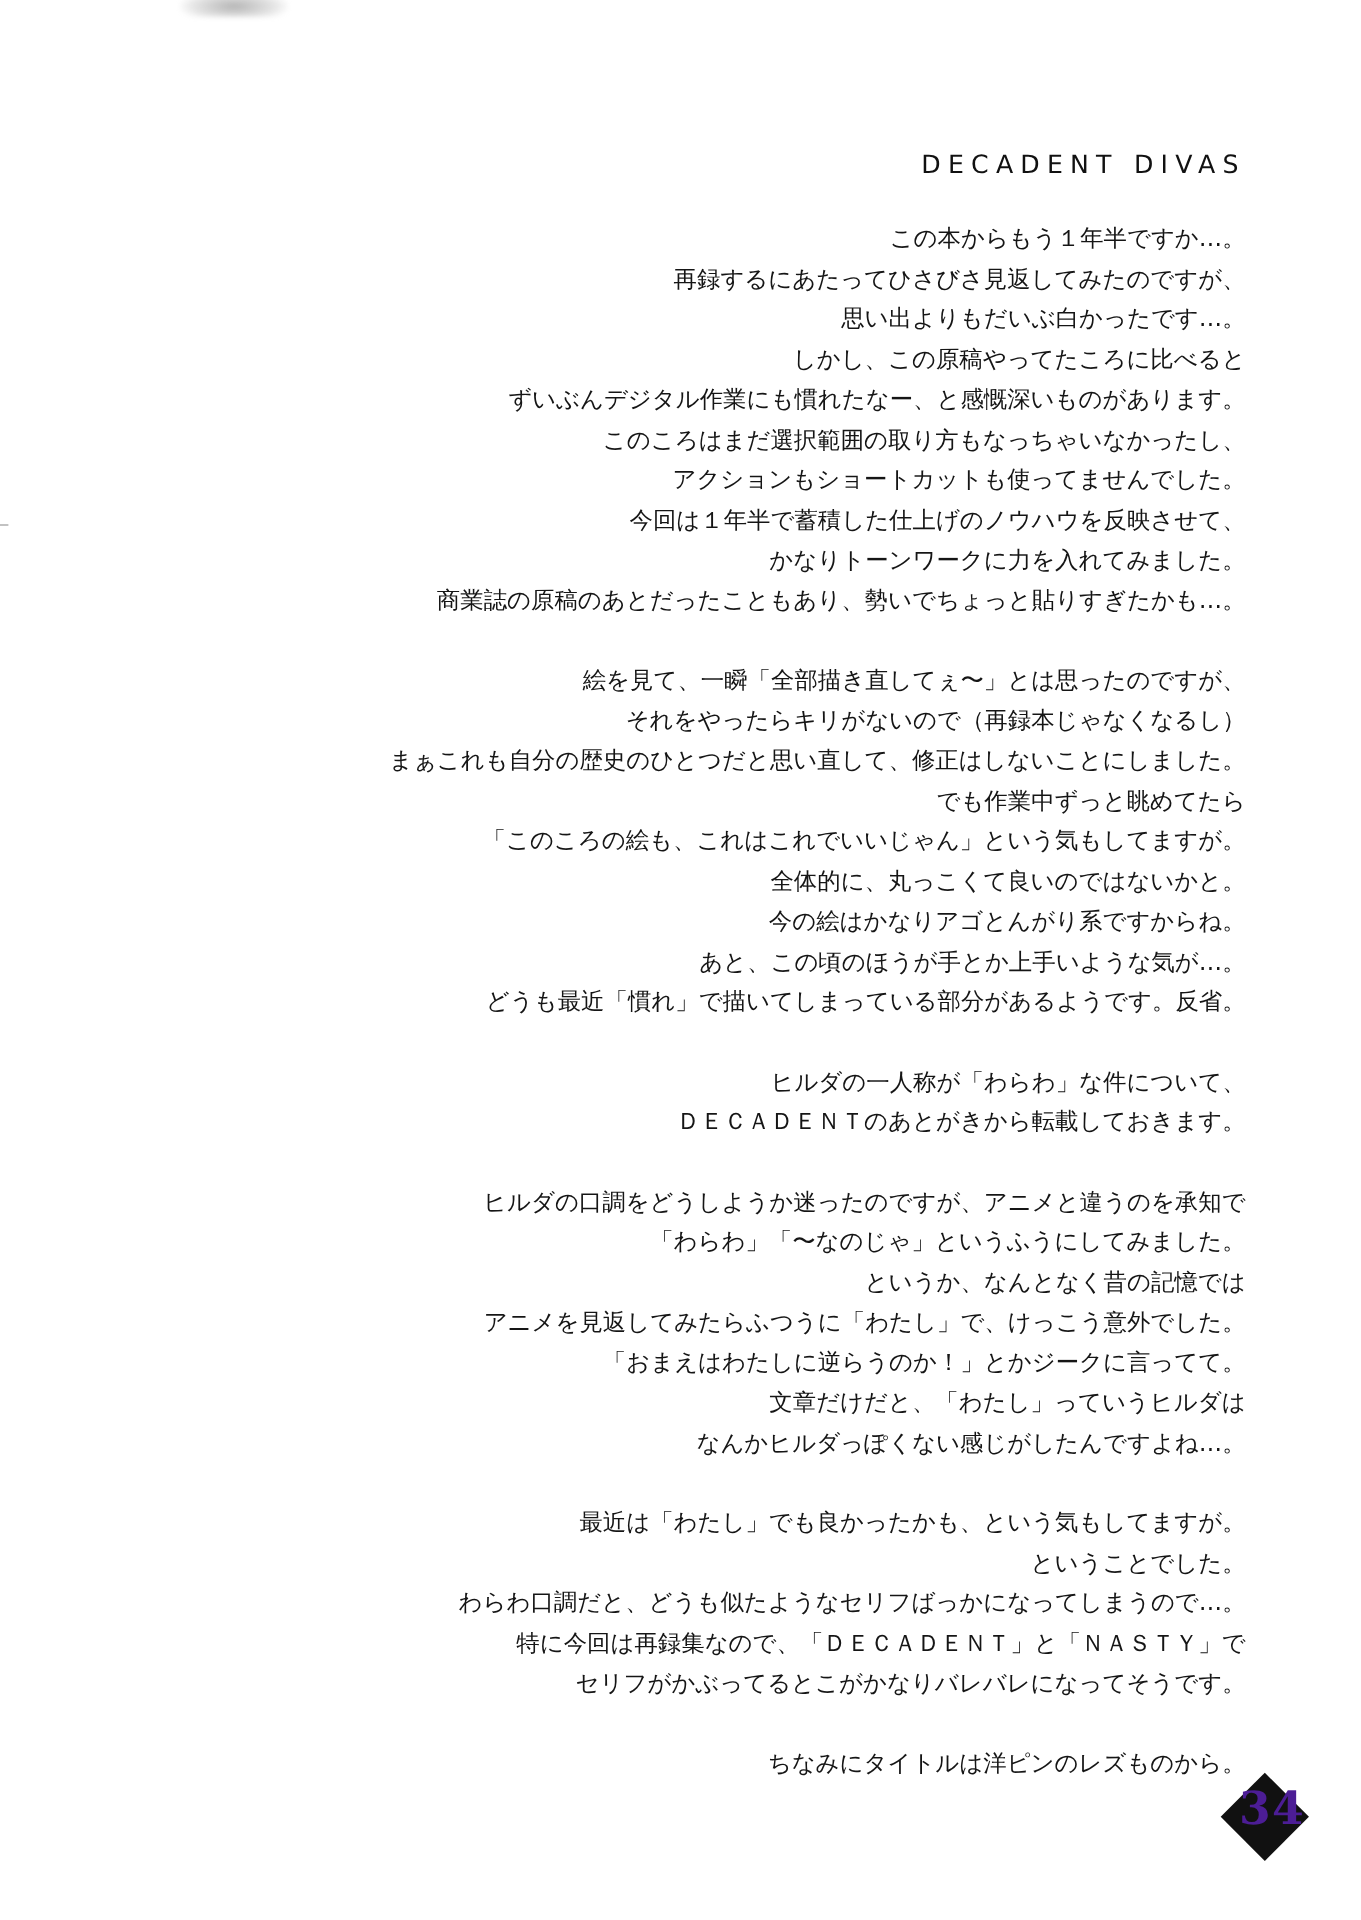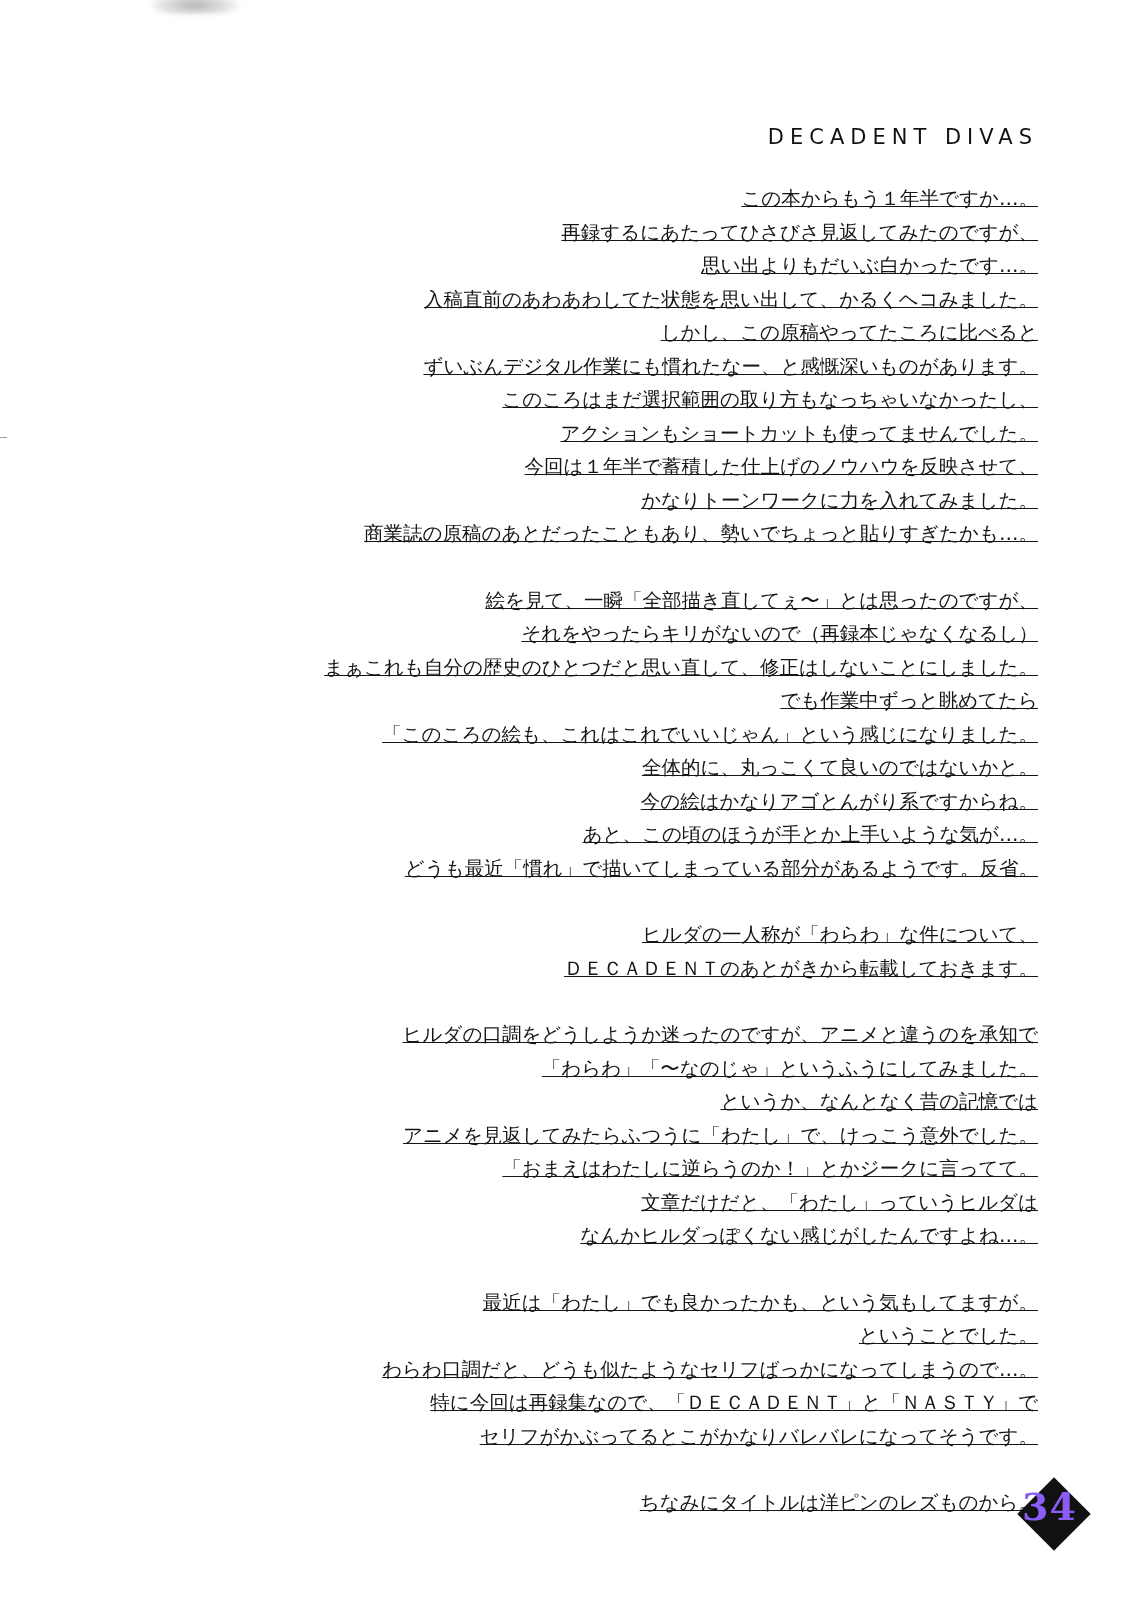--- a/index.html
+++ b/index.html
@@ -54,21 +54,20 @@
   }
   .para {
     margin: 0 0 33px 0;
   }
   .para:last-child {
     margin-bottom: 2px;
   }
   .line {
     display: block;
     white-space: nowrap;
-    text-decoration: underline;
   }
   .page-number-wrap {
     position: absolute;
     right: 36px;
     bottom: 42px;
     width: 76px;
     height: 76px;
   }
   .diamond {
     position: absolute;
@@ -77,60 +76,59 @@
     width: 52px;
     height: 52px;
     background: #111;
     transform: rotate(45deg);
   }
   .page-number {
     position: absolute;
     left: 0;
     top: 2px;
     width: 76px;
-    text-align: left;
+    text-align: center;
     font-size: 38px;
     font-weight: 700;
-    color: #8b5cf6;
+    color: #4c1d95;
     font-family: "DejaVu Serif", "Liberation Serif", serif;
     letter-spacing: 1px;
   }
 </style>
 </head>
 <body>
 
 <div class="page">
 
   <div class="smudge"></div>
   <div class="edge-tick"></div>
 
   <div class="title">DECADENT  DIVAS</div>
 
   <div class="body-text">
 
     <p class="para">
       <span class="line">この本からもう１年半ですか…。</span>
       <span class="line">再録するにあたってひさびさ見返してみたのですが、</span>
       <span class="line">思い出よりもだいぶ白かったです…。</span>
-      <span class="line">入稿直前のあわあわしてた状態を思い出して、かるくヘコみました。</span>
       <span class="line">しかし、この原稿やってたころに比べると</span>
       <span class="line">ずいぶんデジタル作業にも慣れたなー、と感慨深いものがあります。</span>
       <span class="line">このころはまだ選択範囲の取り方もなっちゃいなかったし、</span>
       <span class="line">アクションもショートカットも使ってませんでした。</span>
       <span class="line">今回は１年半で蓄積した仕上げのノウハウを反映させて、</span>
       <span class="line">かなりトーンワークに力を入れてみました。</span>
       <span class="line">商業誌の原稿のあとだったこともあり、勢いでちょっと貼りすぎたかも…。</span>
     </p>
 
     <p class="para">
       <span class="line">絵を見て、一瞬「全部描き直してぇ〜」とは思ったのですが、</span>
       <span class="line">それをやったらキリがないので（再録本じゃなくなるし）</span>
       <span class="line">まぁこれも自分の歴史のひとつだと思い直して、修正はしないことにしました。</span>
       <span class="line">でも作業中ずっと眺めてたら</span>
-      <span class="line">「このころの絵も、これはこれでいいじゃん」という感じになりました。</span>
+      <span class="line">「このころの絵も、これはこれでいいじゃん」という気もしてますが。</span>
       <span class="line">全体的に、丸っこくて良いのではないかと。</span>
       <span class="line">今の絵はかなりアゴとんがり系ですからね。</span>
       <span class="line">あと、この頃のほうが手とか上手いような気が…。</span>
       <span class="line">どうも最近「慣れ」で描いてしまっている部分があるようです。反省。</span>
     </p>
 
     <p class="para">
       <span class="line">ヒルダの一人称が「わらわ」な件について、</span>
       <span class="line">ＤＥＣＡＤＥＮＴのあとがきから転載しておきます。</span>
     </p>

